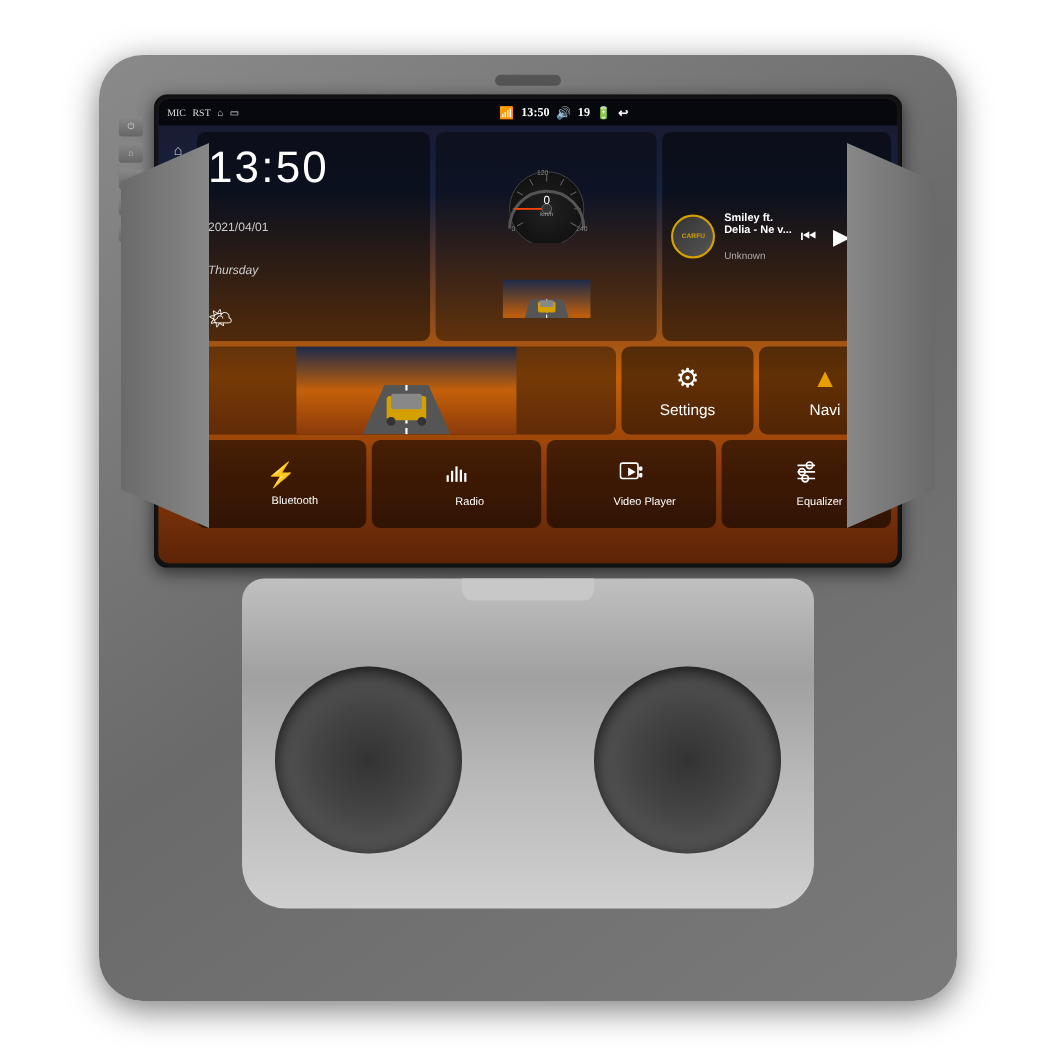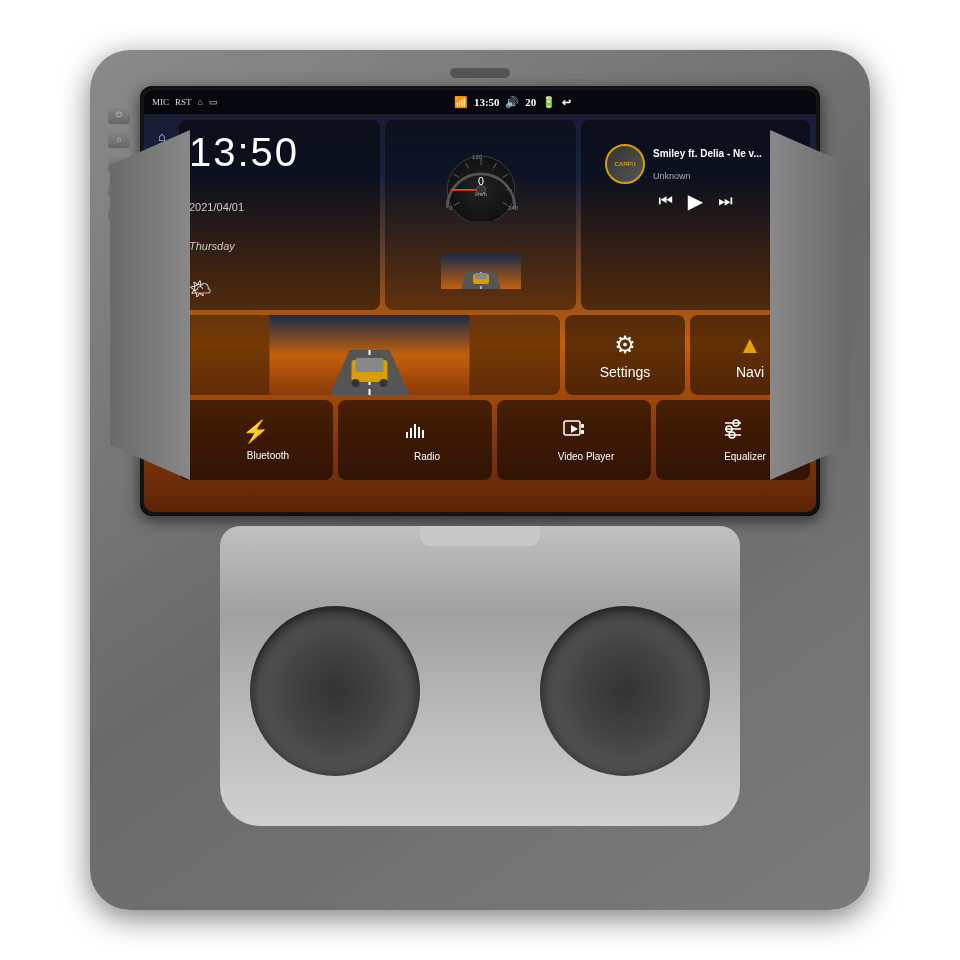--- a/index.html
+++ b/index.html
@@ -211,23 +211,23 @@
     .speedo-svg {
       width: 110px;
       height: 80px;
     }
 
     
     .music-widget {
       flex: 1;
       background: rgba(0,0,0,0.5);
       border-radius: 8px;
-      padding: 24px;
-      display: flex;
-      flex-direction: column;
+      padding: 8px;
+      display: flex;
+      flex-direction: row;
       gap: 5px;
     }
     .music-header {
       display: flex;
       align-items: center;
       gap: 8px;
     }
     .music-logo {
       width: 40px;
       height: 40px;
@@ -443,21 +443,21 @@
         <div class="status-left">
           <span class="status-icon">MIC</span>
           <span class="status-icon">RST</span>
           <span class="status-icon">⌂</span>
           <span class="status-icon">▭</span>
         </div>
         <div class="status-center">
           <span>📶</span>
           <span>13:50</span>
           <span>🔊</span>
-          <span>20</span>
+          <span>19</span>
           <span>🔋</span>
           <span>↩</span>
         </div>
         <div class="status-right">
         </div>
       </div>
 
       <div class="main-content">
 
         <div class="left-panel">

